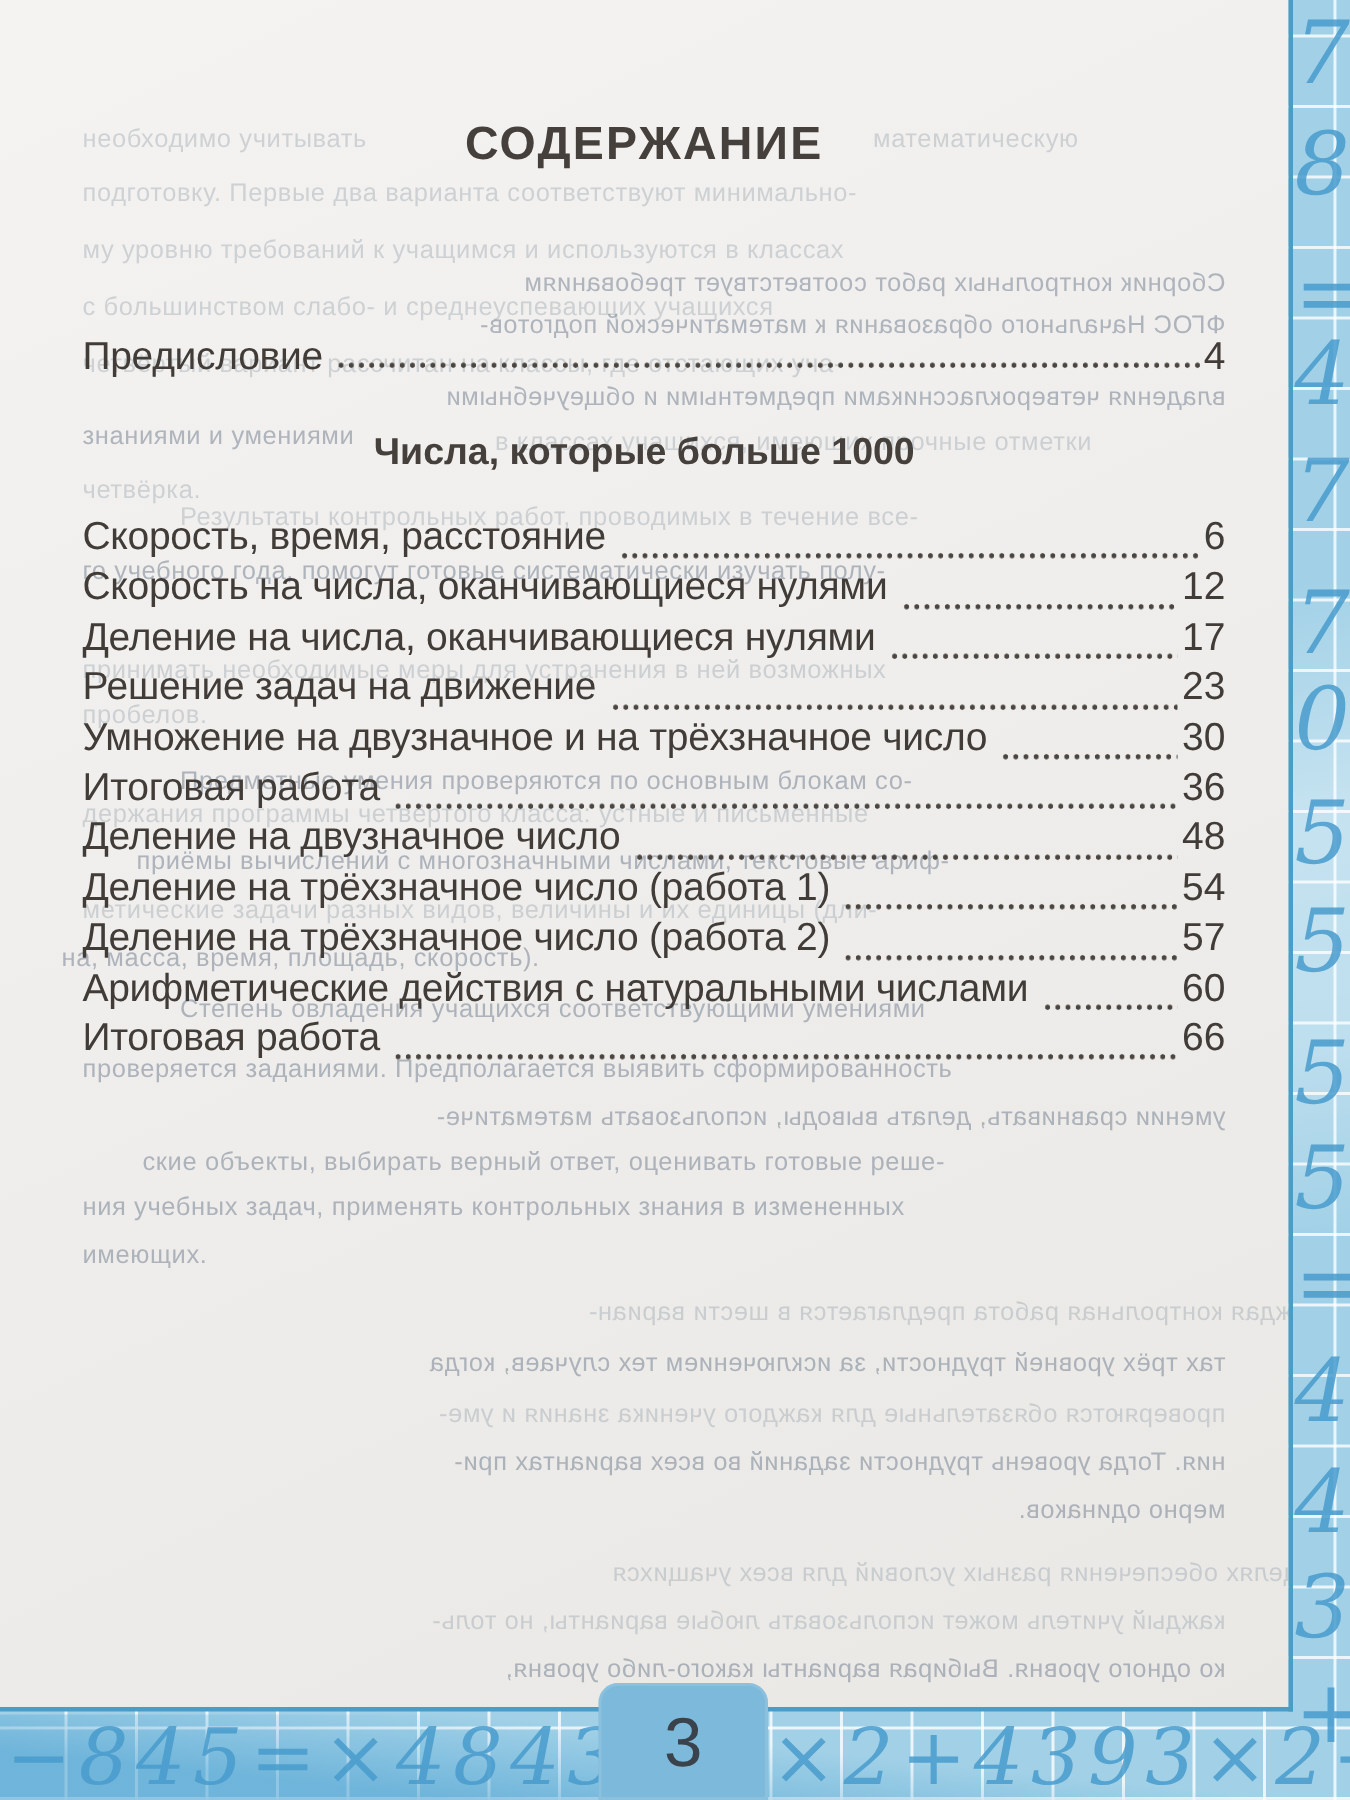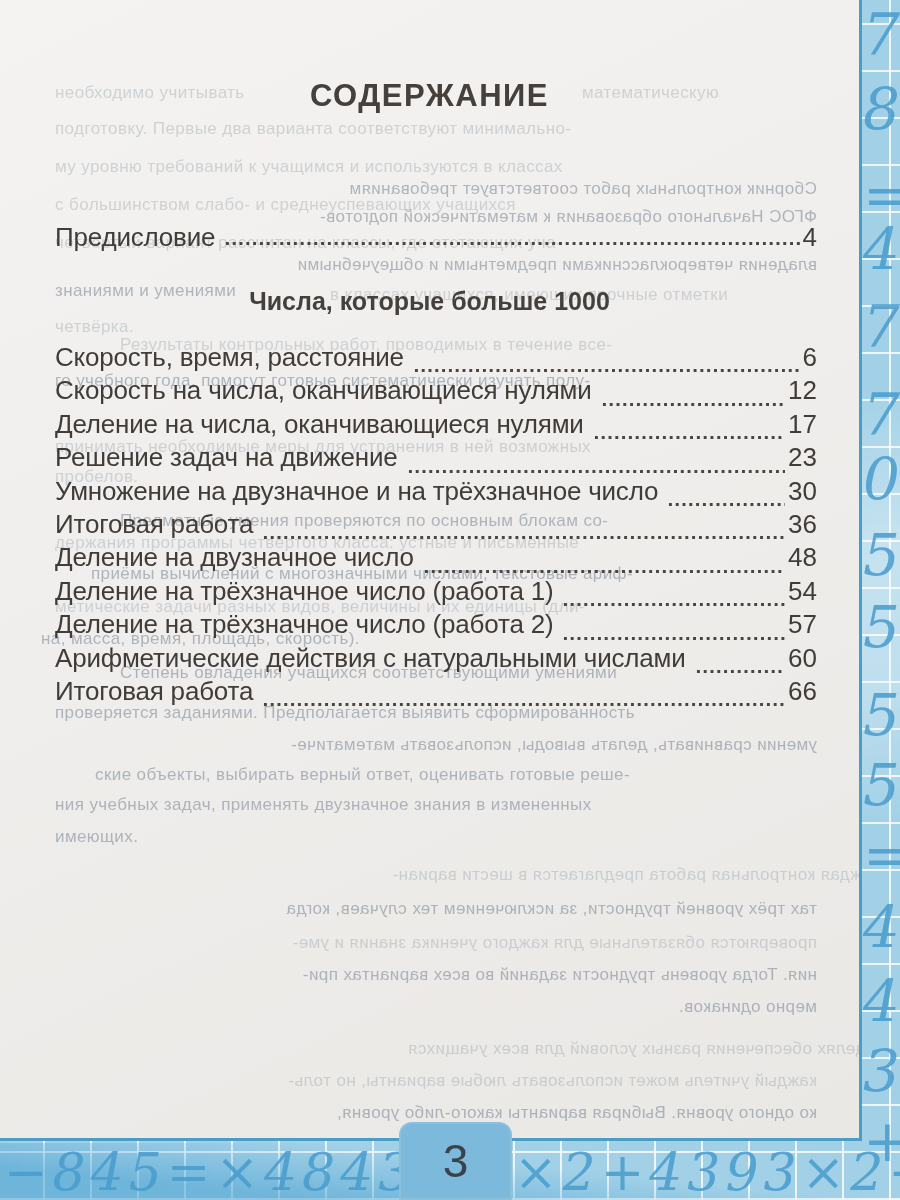--- a/index.html
+++ b/index.html
@@ -110,21 +110,21 @@
         <div class="bleed-line" style="top: 468px; left: 55px;">пробелов.</div>
         <div class="bleed-line dark" style="top: 512px; left: 120px;">Предметные умения проверяются по основным блокам со-</div>
         <div class="bleed-line" style="top: 534px; left: 55px;">держания программы четвёртого класса: устные и письменные</div>
         <div class="bleed-line dark" style="top: 565px; left: 55px; margin-left: 36px;">приёмы вычислений с многозначными числами, текстовые ариф-</div>
         <div class="bleed-line" style="top: 598px; left: 55px;">метические задачи разных видов, величины и их единицы (дли-</div>
         <div class="bleed-line dark" style="top: 630px; left: 41px;">на, масса, время, площадь, скорость).</div>
         <div class="bleed-line dark" style="top: 664px; left: 120px;">Степень овладения учащихся соответствующими умениями</div>
         <div class="bleed-line dark" style="top: 704px; left: 55px;">проверяется заданиями. Предполагается выявить сформированность</div>
         <div class="bleed-line dark mir" style="top: 736px; left: 55px;">умении сравнивать, делать выводы, использовать математиче-</div>
         <div class="bleed-line dark" style="top: 766px; left: 55px; margin-left: 40px;">ские объекты, выбирать верный ответ, оценивать готовые реше-</div>
-        <div class="bleed-line dark" style="top: 796px; left: 55px;">ния учебных задач, применять двузначное знания в измененных</div>
+        <div class="bleed-line dark" style="top: 796px; left: 55px;">ния учебных задач, применять контрольных знания в измененных</div>
         <div class="bleed-line dark" style="top: 828px; left: 55px;">имеющих.</div>
         <div class="bleed-line mir" style="top: 866px; left: 120px;">Каждая контрольная работа предлагается в шести вариан-</div>
         <div class="bleed-line dark mir" style="top: 900px; left: 55px;">тах трёх уровней трудности, за исключением тех случаев, когда</div>
         <div class="bleed-line mir" style="top: 934px; left: 55px;">проверяются обязательные для каждого ученика знания и уме-</div>
         <div class="bleed-line dark mir" style="top: 966px; left: 55px;">ния. Тогда уровень трудности заданий во всех вариантах при-</div>
         <div class="bleed-line dark mir" style="top: 998px; left: 55px;">мерно одинаков.</div>
         <div class="bleed-line mir" style="top: 1040px; left: 120px;">В целях обеспечения разных условий для всех учащихся</div>
         <div class="bleed-line mir" style="top: 1072px; left: 55px;">каждый учитель может использовать любые варианты, но толь-</div>
         <div class="bleed-line dark mir" style="top: 1104px; left: 55px;">ко одного уровня. Выбирая варианты какого-либо уровня,</div>
       </div>

